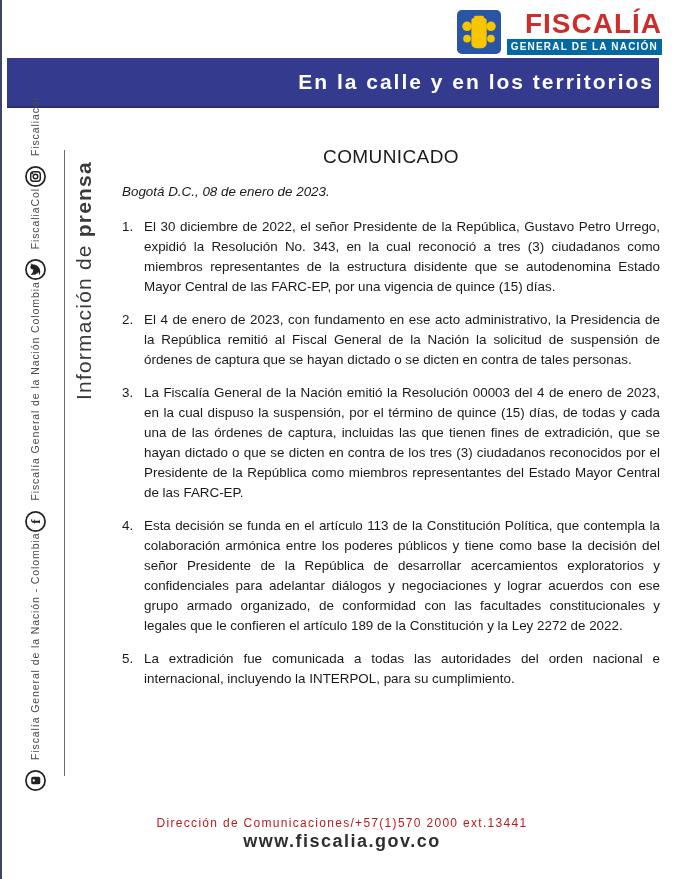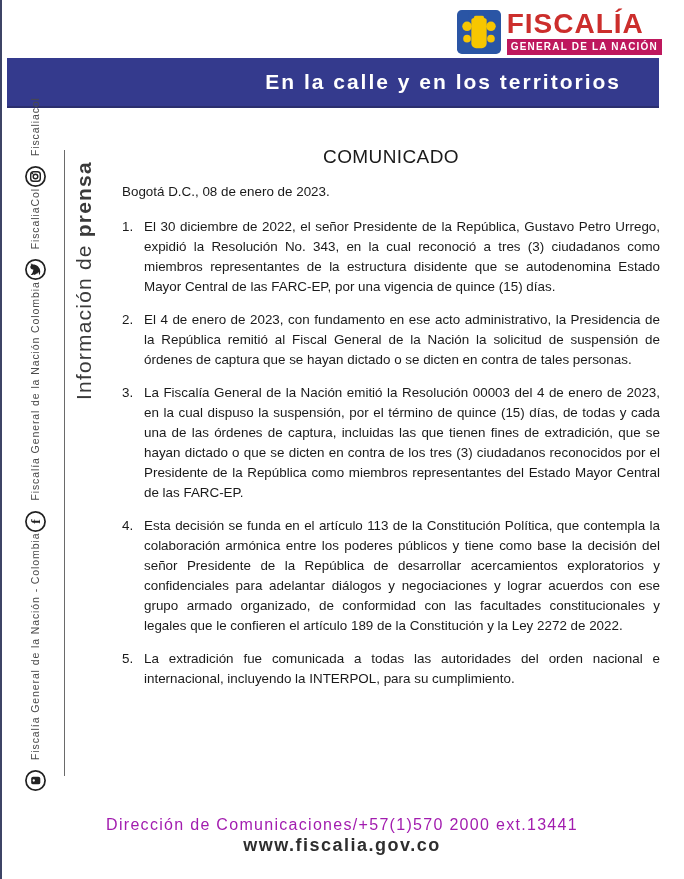--- a/index.html
+++ b/index.html
@@ -20,35 +20,35 @@
   }
   
   .logo {
     position: absolute; top: 10px; right: 22px;
     display: flex; align-items: flex-start; gap: 6px;
   }
   .logo-emblem { width: 44px; height: 44px; display: block; }
   .logo-text-col { display: flex; flex-direction: column; align-items: stretch; }
   .logo-title {
     font-size: 28px; font-weight: bold; letter-spacing: 1px;
-    color: #cc2e2c; line-height: 28px;
+    color: #cc2e2c; line-height: 28px; text-align: right;
   }
   .logo-band {
-    background: #be185d; color: #ffffff;
+    background: #0369a1; color: #ffffff;
     font-size: 10px; font-weight: bold; letter-spacing: 1.2px;
     text-align: center; padding: 2px 4px 3px 4px; margin-top: 1px;
   }
   
   .banner {
     position: absolute; left: 7px; top: 58px;
     width: 652px; height: 50px;
     background: #343a8d;
     border-bottom: 2px solid #2b2f6e;
     display: flex; align-items: center; justify-content: flex-end;
-    padding-right: 38px;
+    padding-right: 5px;
   }
   .banner-text {
     color: #ffffff; font-weight: bold; font-size: 21px; letter-spacing: 2px;
   }
   
   .v-rule {
     position: absolute; left: 64px; top: 150px;
     width: 1px; height: 626px; background: #6a6a6a;
   }
   .info-prensa {
@@ -72,32 +72,32 @@
   .s-icon { width: 23px; height: 23px; display: block; }
   
   .content {
     position: absolute; left: 122px; top: 147px; width: 538px;
     color: #1a1a1a; font-size: 13.4px; line-height: 20px;
   }
   .doc-title {
     text-align: center; font-size: 19px; font-weight: normal;
     letter-spacing: 0.4px; margin-bottom: 15px;
   }
-  .doc-line { margin-bottom: 13px; }
+  .doc-line { margin-bottom: 13px; font-style: italic; }
   .doc-list { margin-top: 15px; }
   .doc-item { display: flex; margin-bottom: 13px; }
   .doc-item .num { width: 22px; flex: 0 0 22px; }
   .doc-item .txt { flex: 1; text-align: justify; }
   
   .footer {
     position: absolute; left: 0; top: 816px; width: 100%;
     text-align: center;
   }
   .footer-line1 {
-    font-size: 16px; letter-spacing: 1.3px; color: #a21caf;
+    font-size: 12px; letter-spacing: 1.3px; color: #b91c1c;
   }
   .footer-line2 {
     font-size: 18px; font-weight: bold; letter-spacing: 1.5px; color: #2e2e2e;
     margin-top: 1px;
   }
 </style>
 </head>
 <body>
 
 <div class="page">

